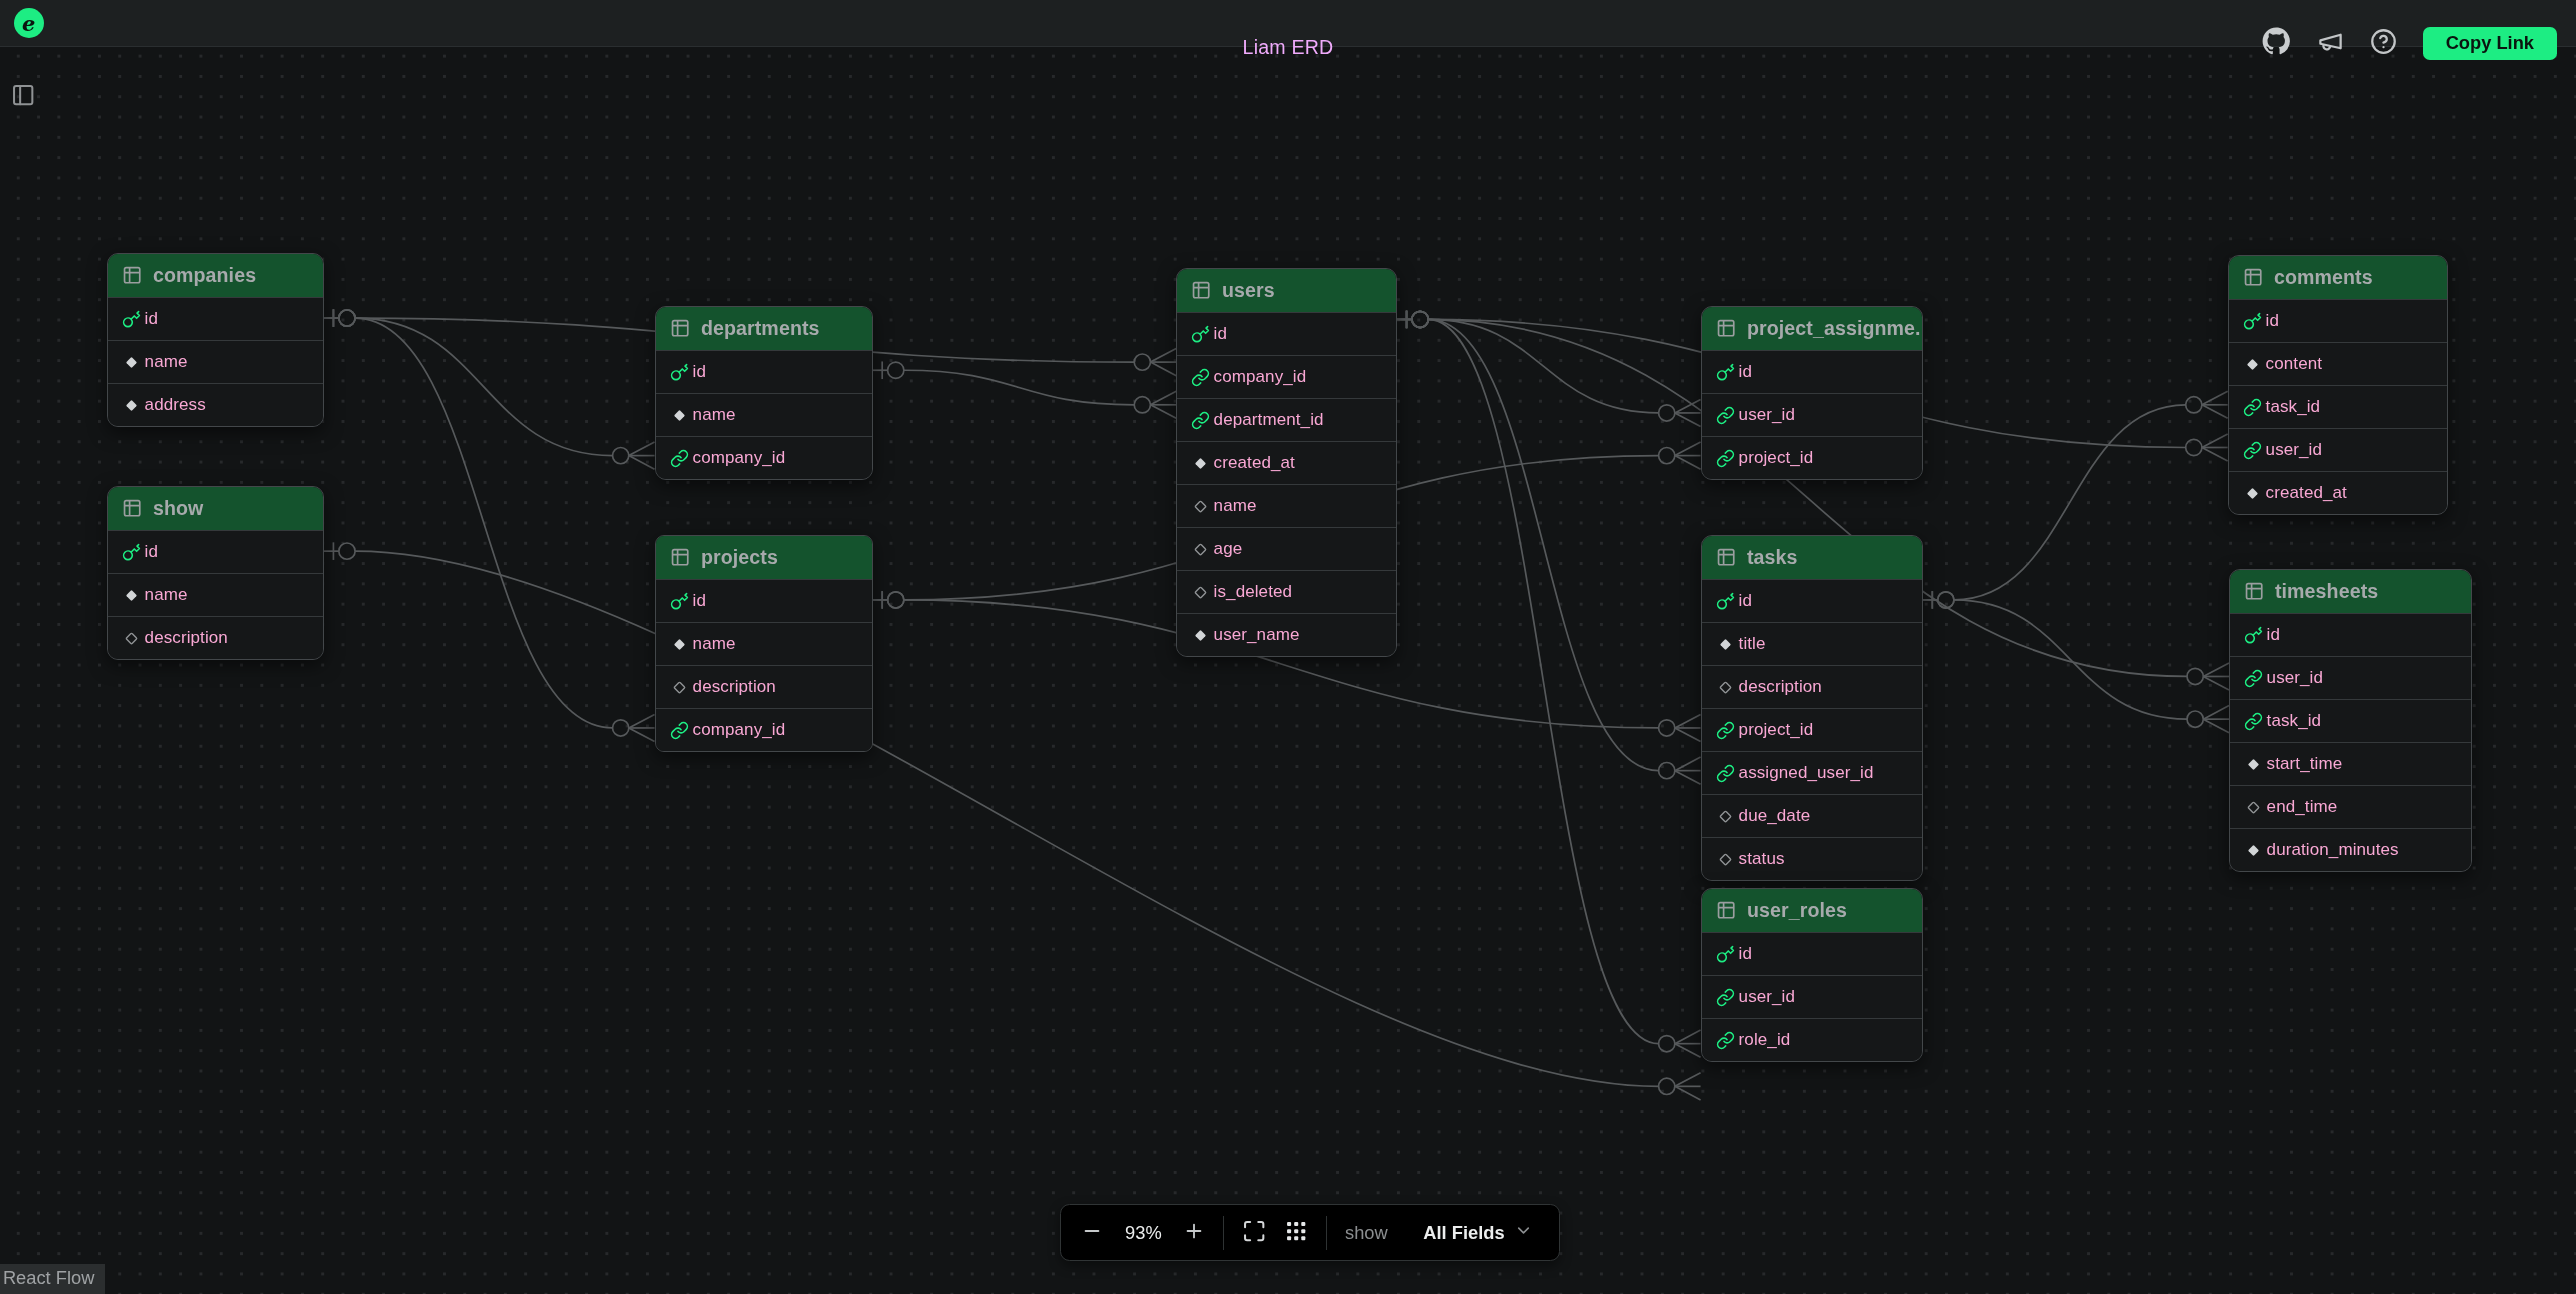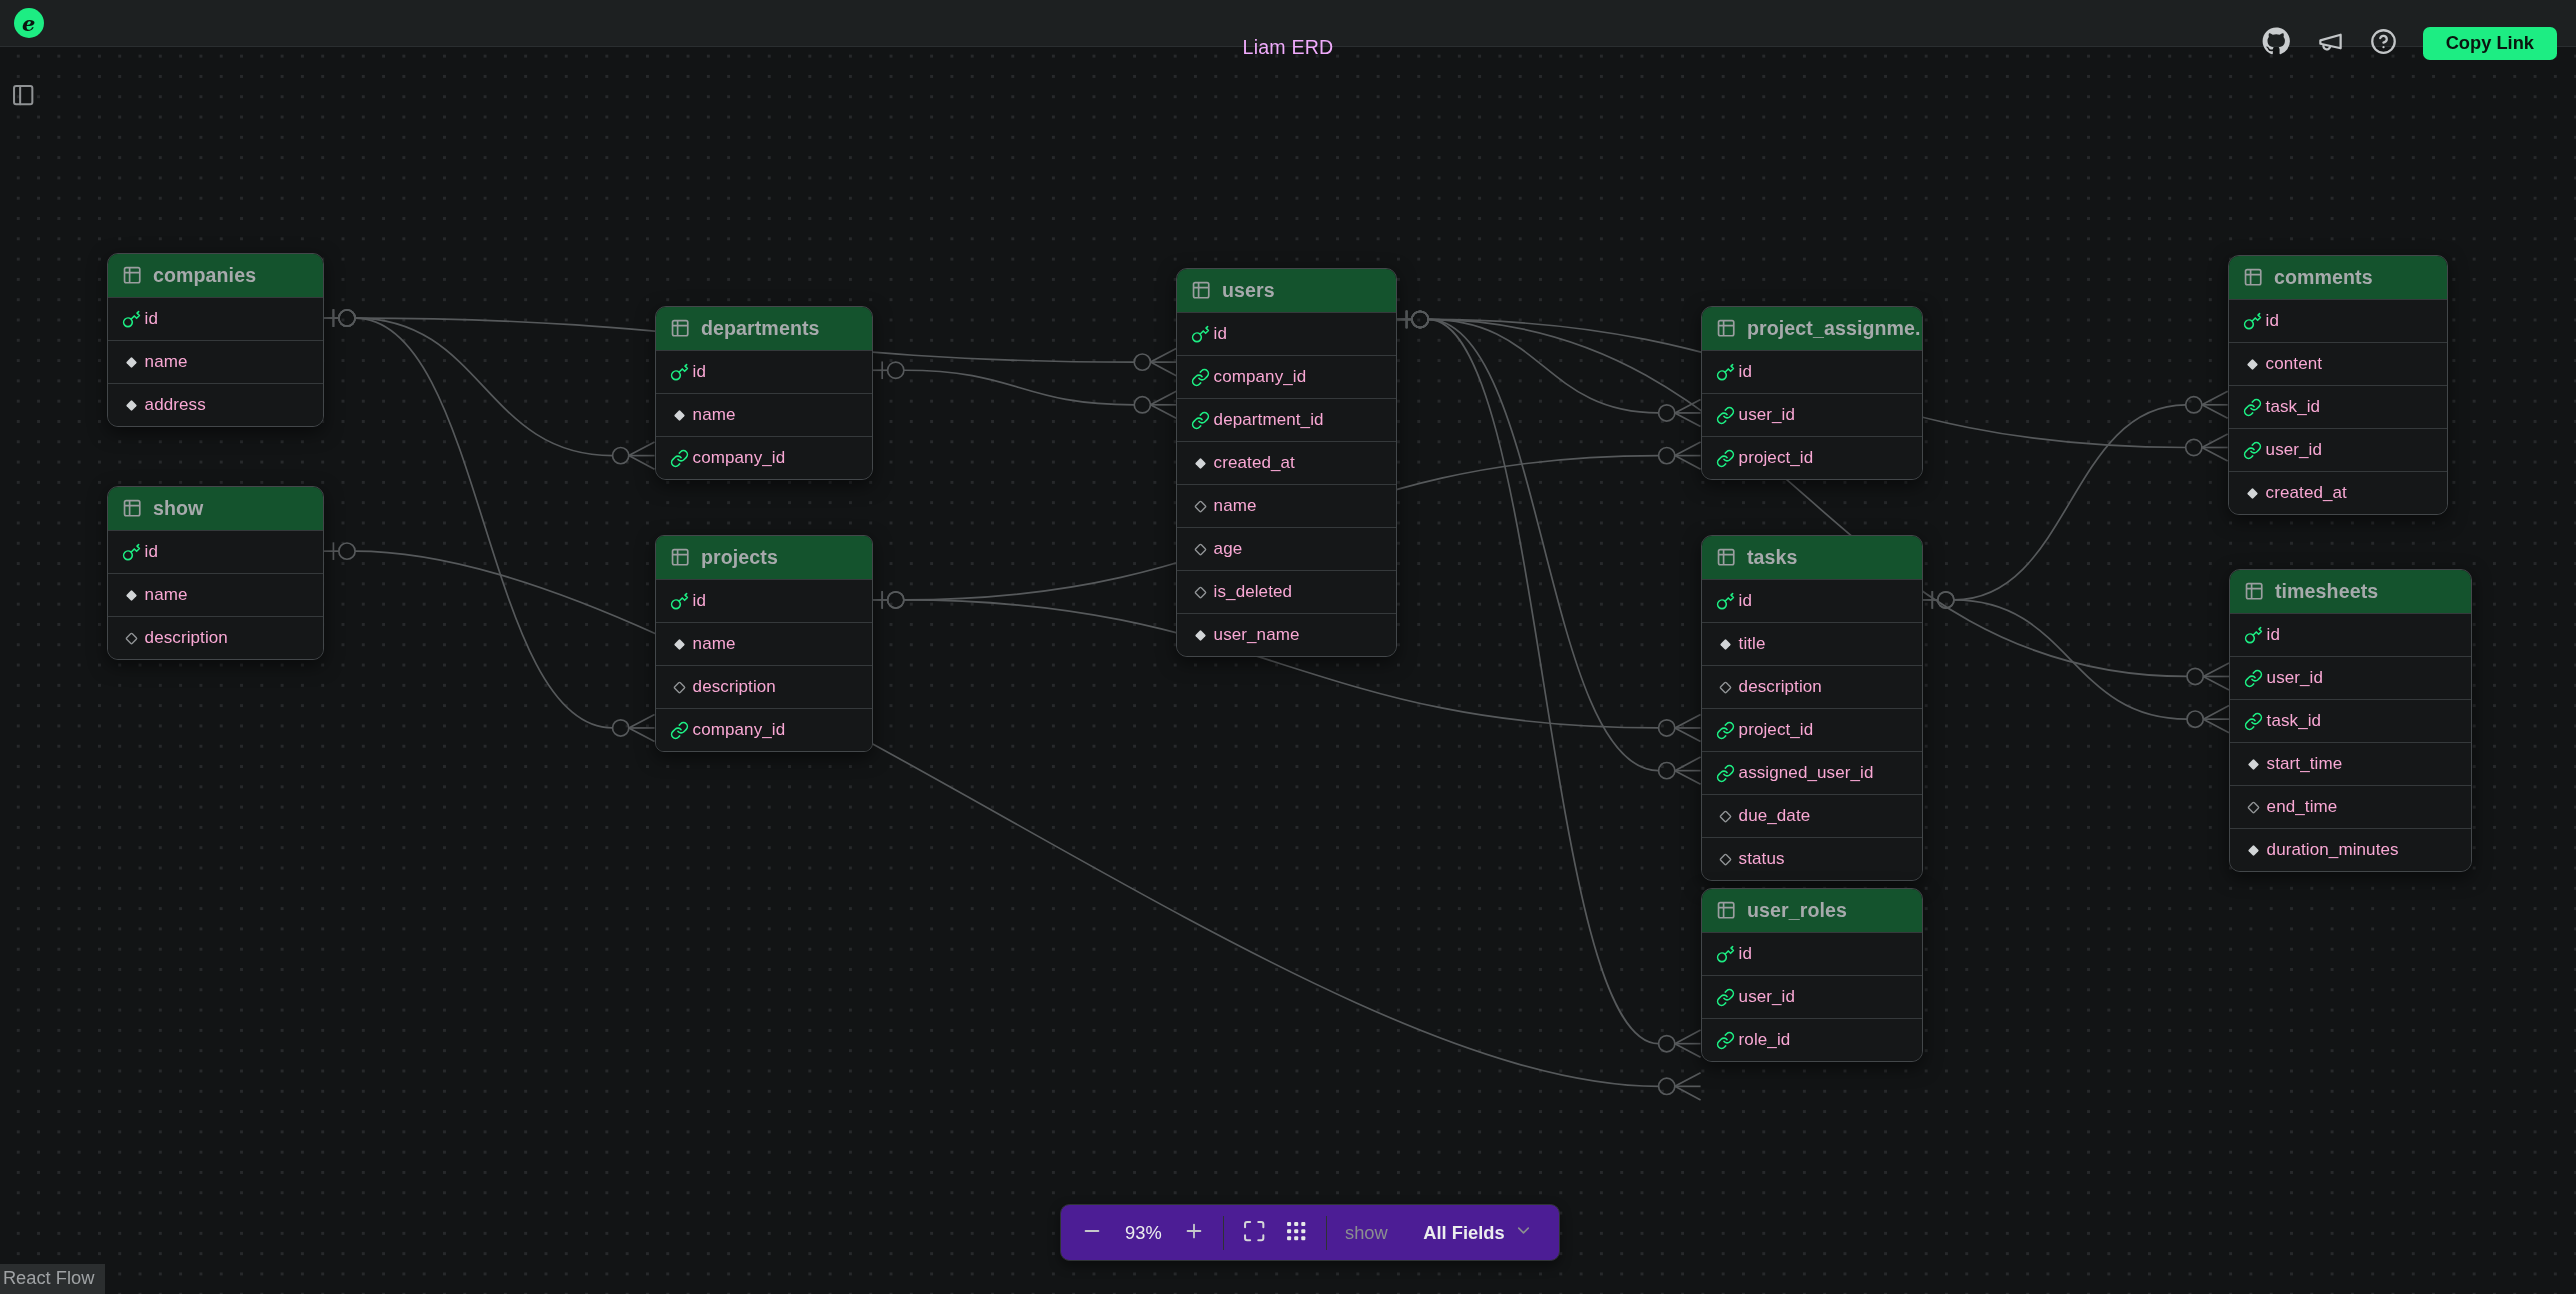--- a/index.html
+++ b/index.html
@@ -59,21 +59,21 @@
     padding:0 13.6px;border-top:1.4px solid #35393b;background:#151718;
     color:#f9a8d4;font-size:17px;font-weight:500;letter-spacing:0.1px;white-space:nowrap;
   }
   .icon{flex:0 0 auto;display:block;}
   
   #panel-toggle{position:absolute;left:11px;top:83px;z-index:10;}
   
   #view-toolbar{
     position:absolute;left:1060px;top:1204px;height:57px;z-index:10;
     box-sizing:border-box;display:flex;align-items:center;gap:17.6px;
-    padding:0 20.3px;background:#4c1d95;border:1.4px solid #303435;border-radius:9.5px;
+    padding:0 20.3px;background:#000000;border:1.4px solid #303435;border-radius:9.5px;
     box-shadow:0 4.1px 12.2px rgba(0,0,0,.4);
   }
   .tb-divider{width:1.4px;height:34px;background:#2e3233;}
   .zoom-level{color:#eceeee;font-size:18.3px;min-width:45px;text-align:center;}
   .show-label{color:#8b8e90;font-size:18.3px;}
   .fields-filter{
     background:none;border:none;cursor:pointer;display:flex;align-items:center;gap:9.5px;
     color:#eceeee;font-size:18.3px;font-weight:700;font-family:"Liberation Sans",sans-serif;margin-left:12px;
   }
   

